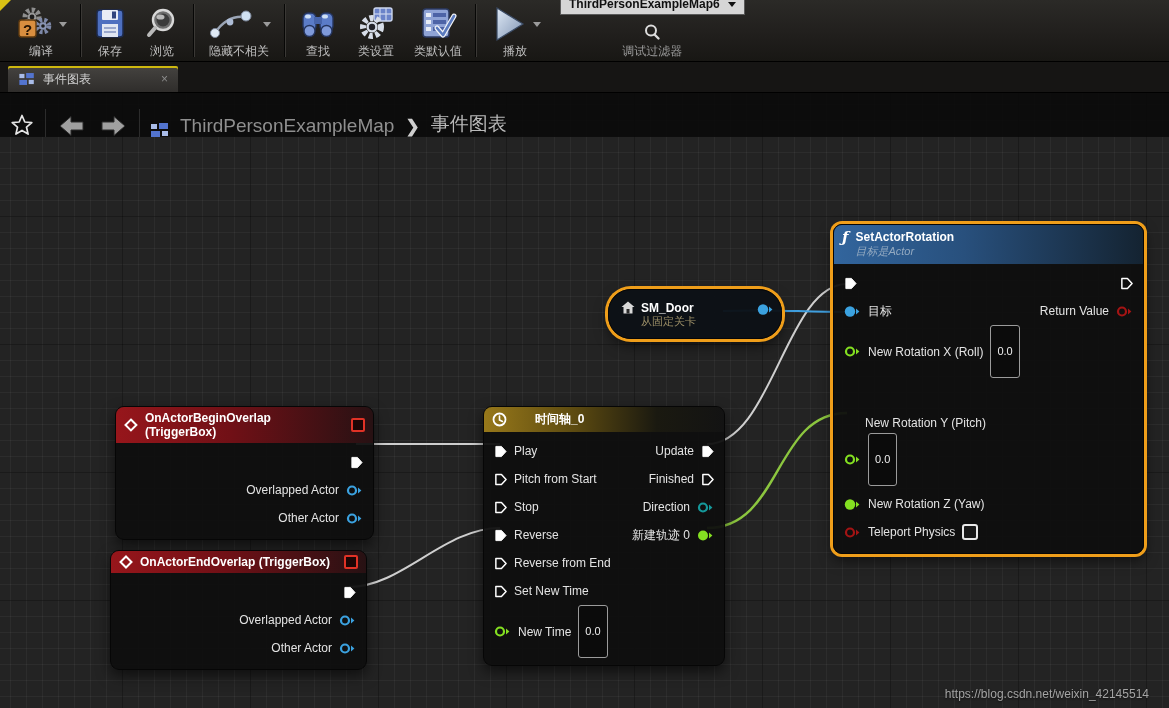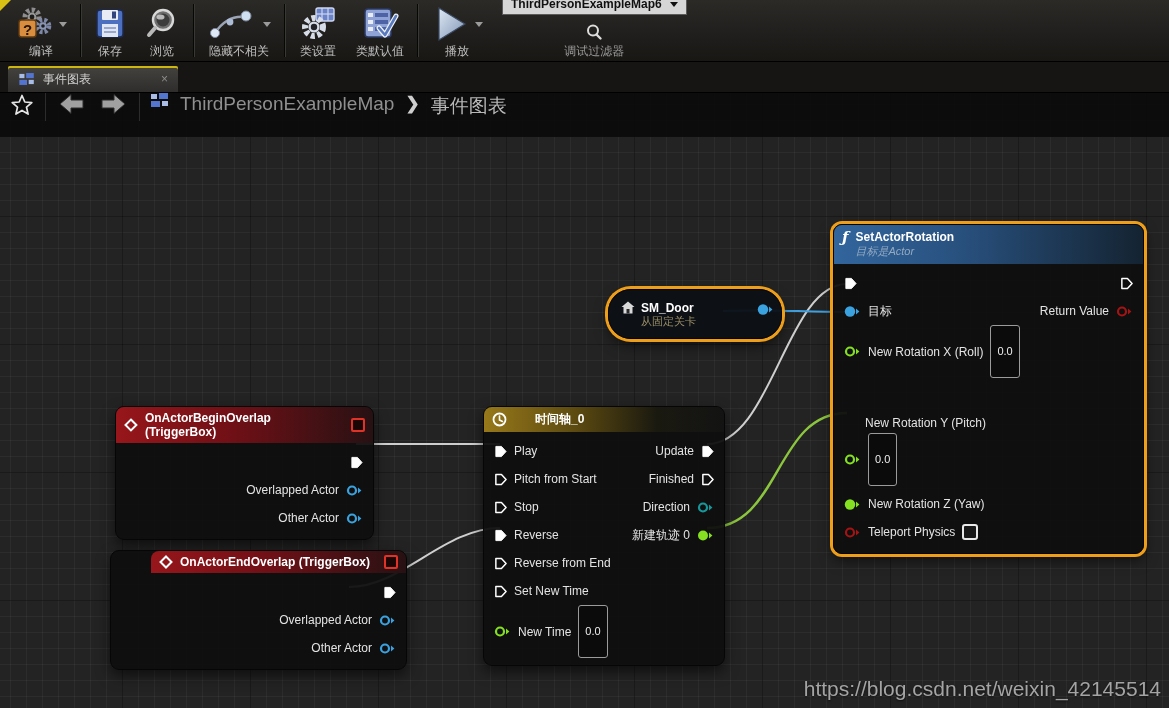--- a/index.html
+++ b/index.html
@@ -50,21 +50,21 @@
   .graph{position:relative;height:616px;overflow:hidden;background-color:#232323;
      background-image:
        linear-gradient(rgba(0,0,0,0.42) 1px,transparent 1px),
        linear-gradient(90deg,rgba(0,0,0,0.42) 1px,transparent 1px),
        linear-gradient(rgba(255,255,255,0.045) 1px,transparent 1px),
        linear-gradient(90deg,rgba(255,255,255,0.045) 1px,transparent 1px);
      background-size:128px 128px,128px 128px,16px 16px,16px 16px;
      background-position:-6px -5px,-6px -5px,-6px -5px,-6px -5px;}
 
   .crumbbar{position:absolute;top:0;left:0;right:0;height:44px;background:rgba(9,9,9,0.88);
-            display:flex;align-items:flex-start;gap:11px;padding:0 10px;z-index:6;}
+            display:flex;align-items:flex-end;gap:11px;padding:0 10px;z-index:6;}
   .csep{width:1px;height:28px;background:#2c2c2c;}
   .crumb-map{color:#8f8f8f;font-size:19px;}
   .crumb-sep{color:#cfcfcf;font-size:17px;font-weight:bold;}
   .crumb-graph{color:#b9b9b9;font-size:19px;}
 
   .wires{position:absolute;inset:0;z-index:1;pointer-events:none;}
   .wires path{fill:none;}
 
   
   .node{position:absolute;z-index:3;background:rgba(15,15,15,0.95);border:1px solid #060606;
@@ -103,31 +103,31 @@
   svg.pin.filled circle{stroke-width:0;}
   svg.pin.blue circle{stroke:#3ba2e0;} svg.pin.blue.filled circle{fill:#3ba2e0;}
   svg.pin.blue path{fill:#3ba2e0;}
   svg.pin.green circle{stroke:#84e021;} svg.pin.green.filled circle{fill:#84e021;}
   svg.pin.green path{fill:#84e021;}
   svg.pin.red circle{stroke:#a41414;} svg.pin.red path{fill:#a41414;}
   svg.pin.teal circle{stroke:#15989a;} svg.pin.teal path{fill:#15989a;}
 
   
   .n-begin{left:115px;top:313px;width:257px;}
-  .n-end{left:110px;top:457px;width:255px;padding-left:40px;}
+  .n-end{left:110px;top:457px;width:255px;}
   .n-timeline{left:483px;top:313px;width:240px;}
   .n-sar{left:833px;top:131px;width:309px;}
   .n-door{left:608px;top:196px;width:134px;height:44px;border-radius:23px;
           display:flex;flex-direction:column;justify-content:center;padding:2px 26px 2px 12px;
           background:rgba(13,17,22,0.96);}
   .n-door .dtitle{display:flex;align-items:center;gap:6px;font-weight:bold;color:#fff;line-height:14px;}
   .n-door .dsub{color:#9b8e66;font-size:11px;line-height:13px;margin-left:20px;}
   .n-door .doorpin{position:absolute;right:7px;top:13px;}
 
-  .watermark{position:absolute;right:8px;bottom:8px;color:#a4a4a4;font-size:21px;z-index:6;
+  .watermark{position:absolute;right:20px;bottom:8px;color:#a4a4a4;font-size:12px;z-index:6;
              text-shadow:0 1px 2px rgba(0,0,0,0.6);}
 </style>
 </head>
 <body>
 
 <div class="app">
 
   <div class="toolbar">
     <div class="corner-flag"></div>
 
@@ -184,20 +184,34 @@
           <circle cx="23" cy="15" r="3.4" fill="#aebdd6"></circle>
           <circle cx="39" cy="9" r="5" fill="#cfe0f2" stroke="#7b8699" stroke-width="1"></circle>
         </svg>
         <span class="caret"></span>
       </span>
       <span class="tlabel">隐藏不相关</span>
     </div>
 
     <div class="tsep"></div>
 
+    <div class="tbtn">
+      <span class="icon-row">
+        <svg class="ticon" width="40" height="34" viewBox="0 0 40 34">
+          <rect x="5" y="6" width="13" height="18" rx="5" fill="#5b7cc8" stroke="#25355f" stroke-width="1.4"></rect>
+          <rect x="22" y="6" width="13" height="18" rx="5" fill="#5b7cc8" stroke="#25355f" stroke-width="1.4"></rect>
+          <rect x="16" y="10" width="8" height="7" fill="#4865ab"></rect>
+          <circle cx="11.5" cy="24" r="5.5" fill="#7f9ada" stroke="#25355f" stroke-width="1.4"></circle>
+          <circle cx="28.5" cy="24" r="5.5" fill="#7f9ada" stroke="#25355f" stroke-width="1.4"></circle>
+          <ellipse cx="10" cy="9.5" rx="3" ry="2" fill="#cfe0f5"></ellipse>
+          <ellipse cx="27" cy="9.5" rx="3" ry="2" fill="#cfe0f5"></ellipse>
+        </svg>
+      </span>
+      <span class="tlabel">查找</span>
+    </div>
 
     <div class="tbtn">
       <span class="icon-row">
         <svg class="ticon" width="40" height="36" viewBox="0 0 40 36">
           <rect x="18" y="2" width="18" height="13" rx="2" fill="#6b83c9" stroke="#cdd7ee" stroke-width="1.4"></rect>
           <line x1="24" y1="2" x2="24" y2="15" stroke="#cdd7ee" stroke-width="1.2"></line>
           <line x1="30" y1="2" x2="30" y2="15" stroke="#cdd7ee" stroke-width="1.2"></line>
           <line x1="18" y1="8" x2="36" y2="8" stroke="#cdd7ee" stroke-width="1.2"></line>
           <circle cx="16" cy="21" r="9" fill="none" stroke="#d7dde8" stroke-width="6" stroke-dasharray="4 2.6"></circle>
           <circle cx="16" cy="21" r="4.4" fill="#23242a" stroke="#d7dde8" stroke-width="2.4"></circle>

